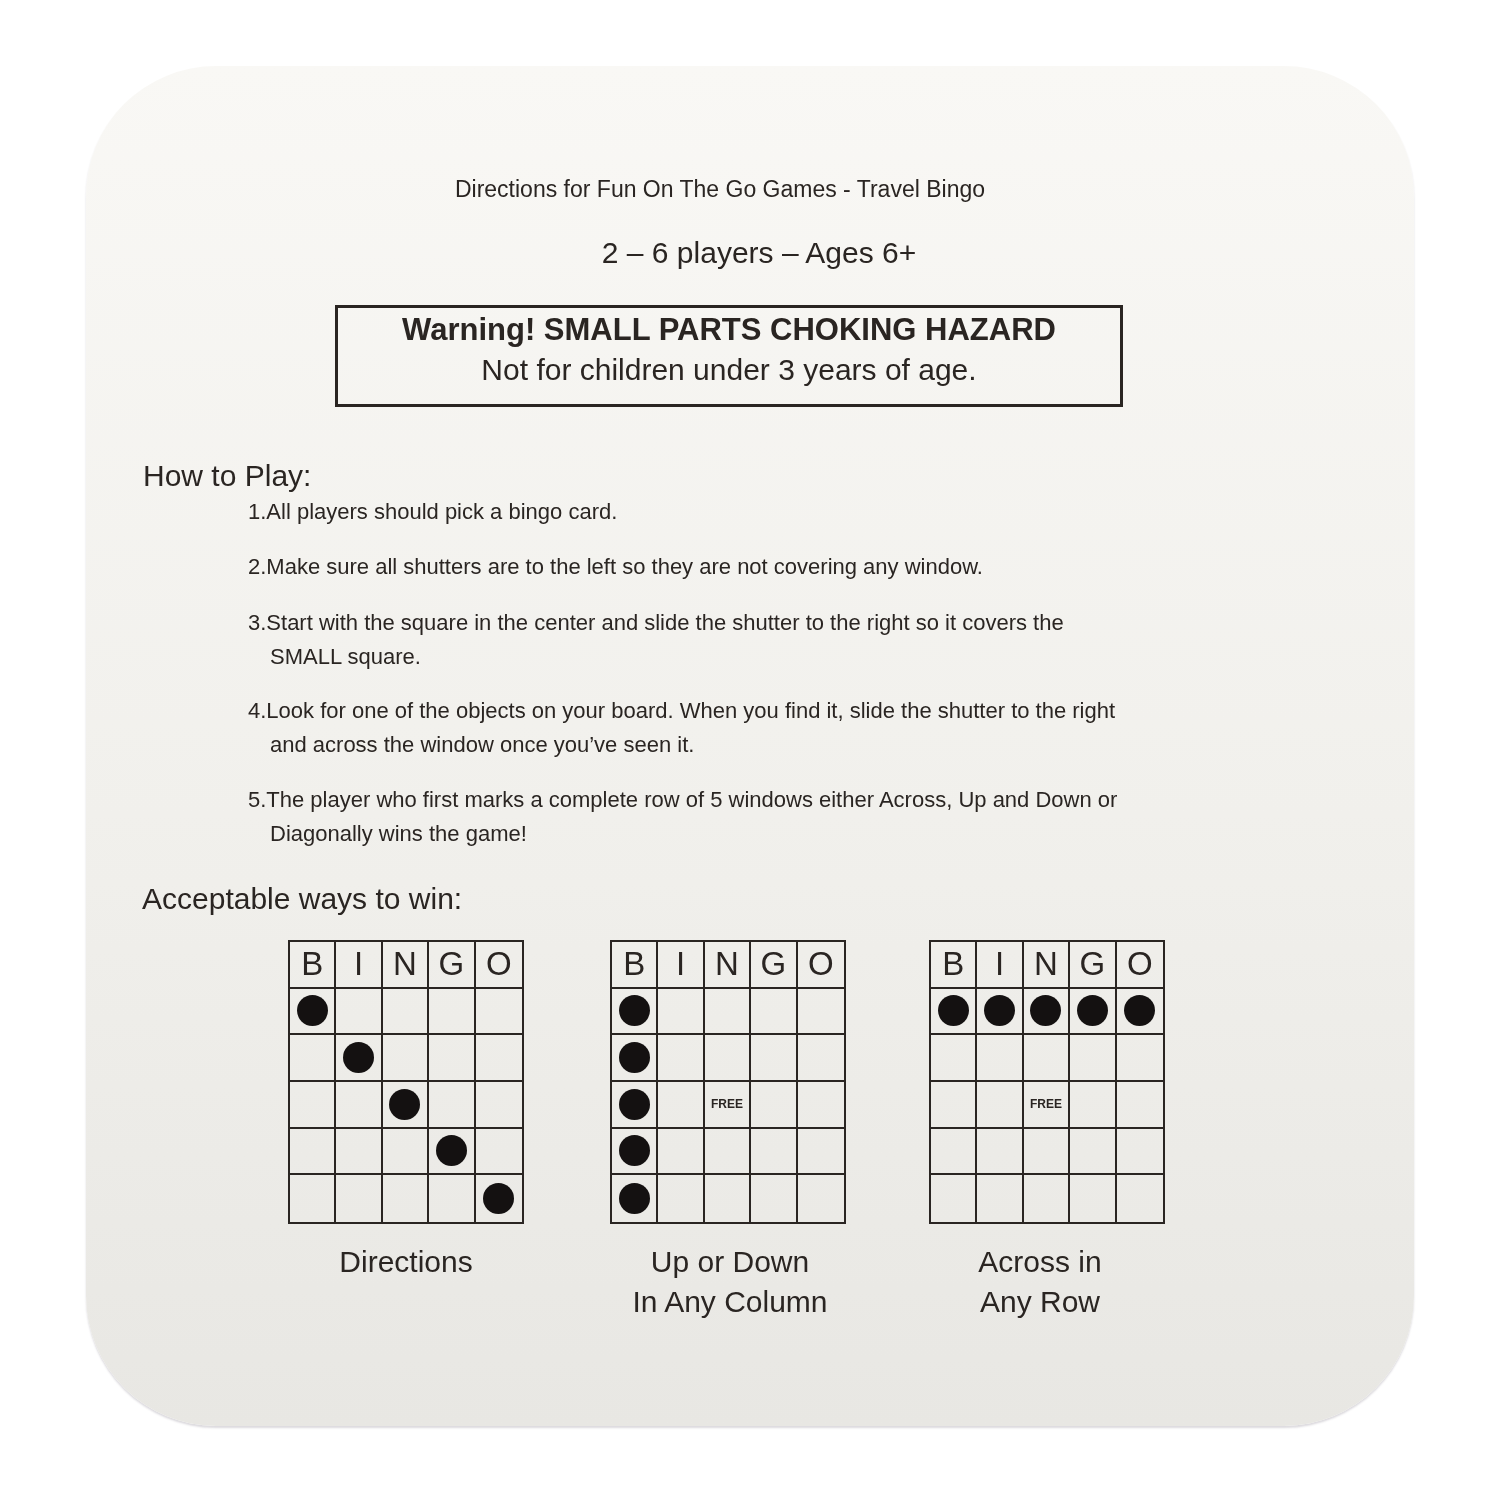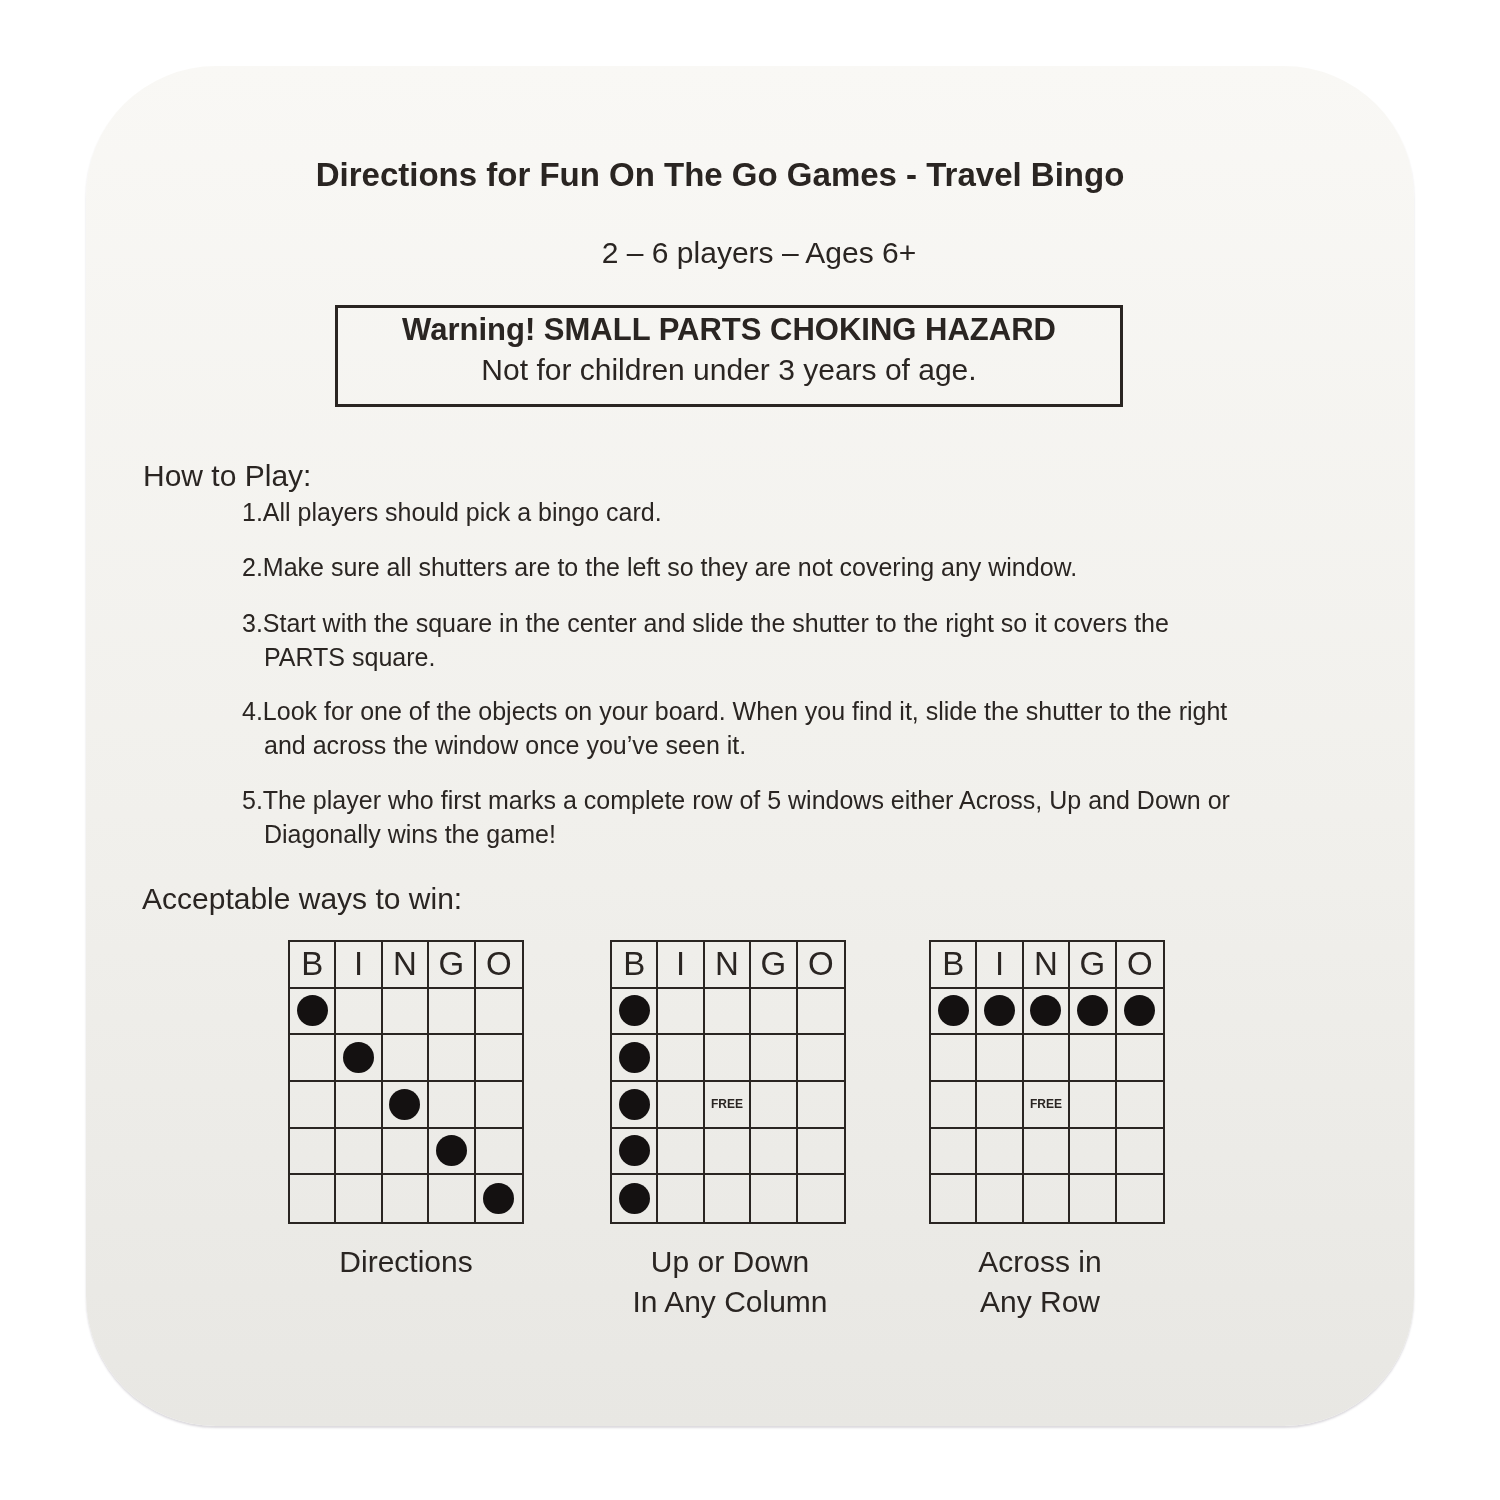--- a/index.html
+++ b/index.html
@@ -14,41 +14,41 @@
   .card {
     position: absolute;
     left: 86px; top: 66px;
     width: 1328px; height: 1360px;
     border-radius: 130px;
     background: linear-gradient(180deg, #f9f8f5 0%, #f1f0ec 55%, #e8e7e3 100%);
     box-shadow: 0 2px 2px rgba(60,50,70,0.18);
   }
   .abs { position: absolute; white-space: nowrap; }
   .title {
-    left: 0; width: 1440px; top: 156px;
-    text-align: center; font-weight: bold; font-size: 33px;
+    left: 0; width: 1440px; top: 176px;
+    text-align: center; font-weight: normal; font-size: 23px;
   }
   .subtitle {
     left: 0; width: 1446px; top: 236px;
     text-align: center; font-size: 30px; padding-left: 36px;
   }
   .warning-box {
     position: absolute;
     left: 335px; top: 305px;
     width: 782px; height: 96px;
     border: 3px solid #2a2522;
     text-align: center;
   }
   .warning-title { font-weight: bold; font-size: 31px; margin-top: 4px; line-height: 36px; }
   .warning-text { font-size: 30px; line-height: 36px; margin-top: 4px; }
   .howto {
     left: 143px; top: 459px;
     font-weight: normal; font-size: 30px;
   }
-  .step { font-size: 25px; line-height: 34px; left: 242px; }
+  .step { font-size: 22px; line-height: 34px; left: 248px; }
   .step .cont { display: block; padding-left: 22px; }
   .ways { left: 142px; top: 882px; font-size: 30px; }
   .grid {
     position: absolute;
     top: 940px;
     width: 236px; height: 284px;
     display: grid;
     grid-template-columns: repeat(5, 1fr);
     grid-template-rows: repeat(6, 1fr);
     border: 2px solid #2a2522;
@@ -93,21 +93,21 @@
 <div class="abs howto">How to Play:</div>
 
 <div class="abs step" style="top:495px">
   <span>1.All players should pick a bingo card.</span>
 </div>
 <div class="abs step" style="top:550px">
   <span>2.Make sure all shutters are to the left so they are not covering any window.</span>
 </div>
 <div class="abs step" style="top:606px">
   <span>3.Start with the square in the center and slide the shutter to the right so it covers the</span>
-  <span class="cont">PARTS square.</span>
+  <span class="cont">SMALL square.</span>
 </div>
 <div class="abs step" style="top:694px">
   <span>4.Look for one of the objects on your board.  When you find it, slide the shutter to the right</span>
   <span class="cont">and across the window once you’ve seen it.</span>
 </div>
 <div class="abs step" style="top:783px">
   <span>5.The player who first marks a complete row of 5 windows either Across, Up and Down or</span>
   <span class="cont">Diagonally wins the game!</span>
 </div>
 

